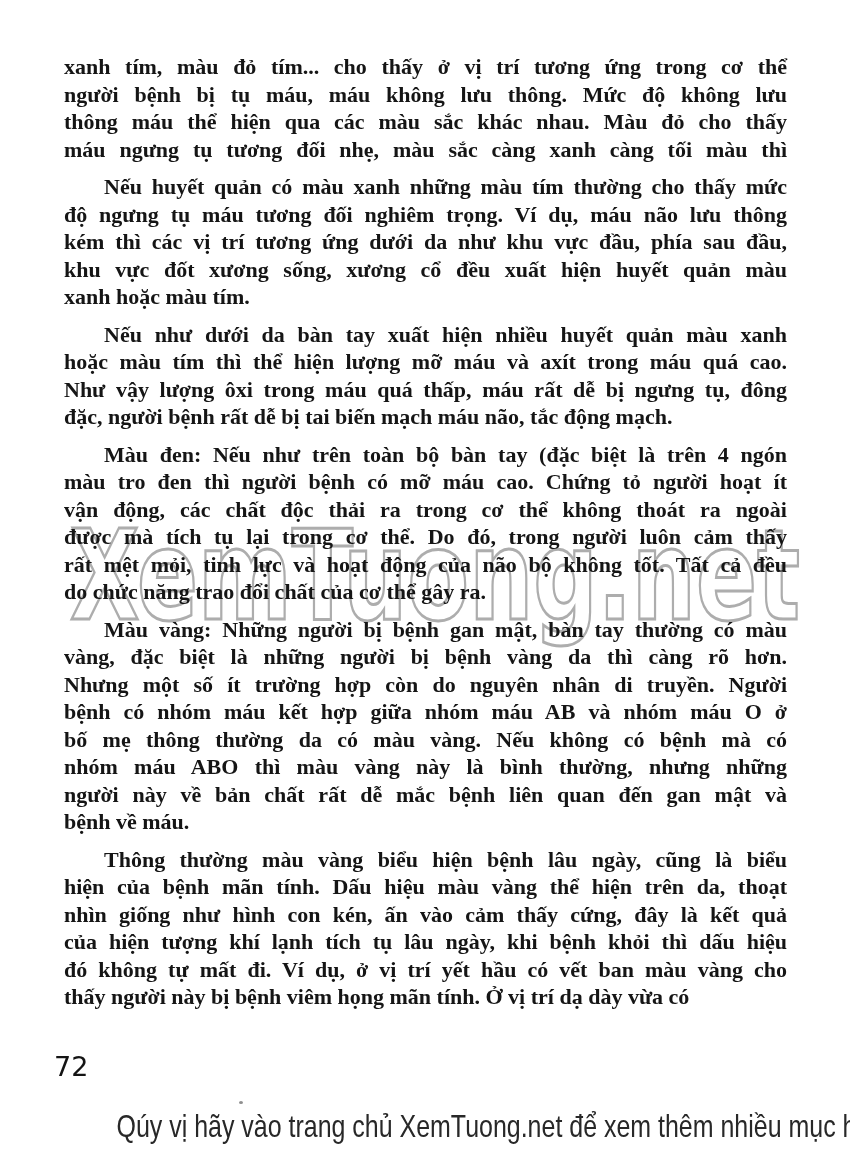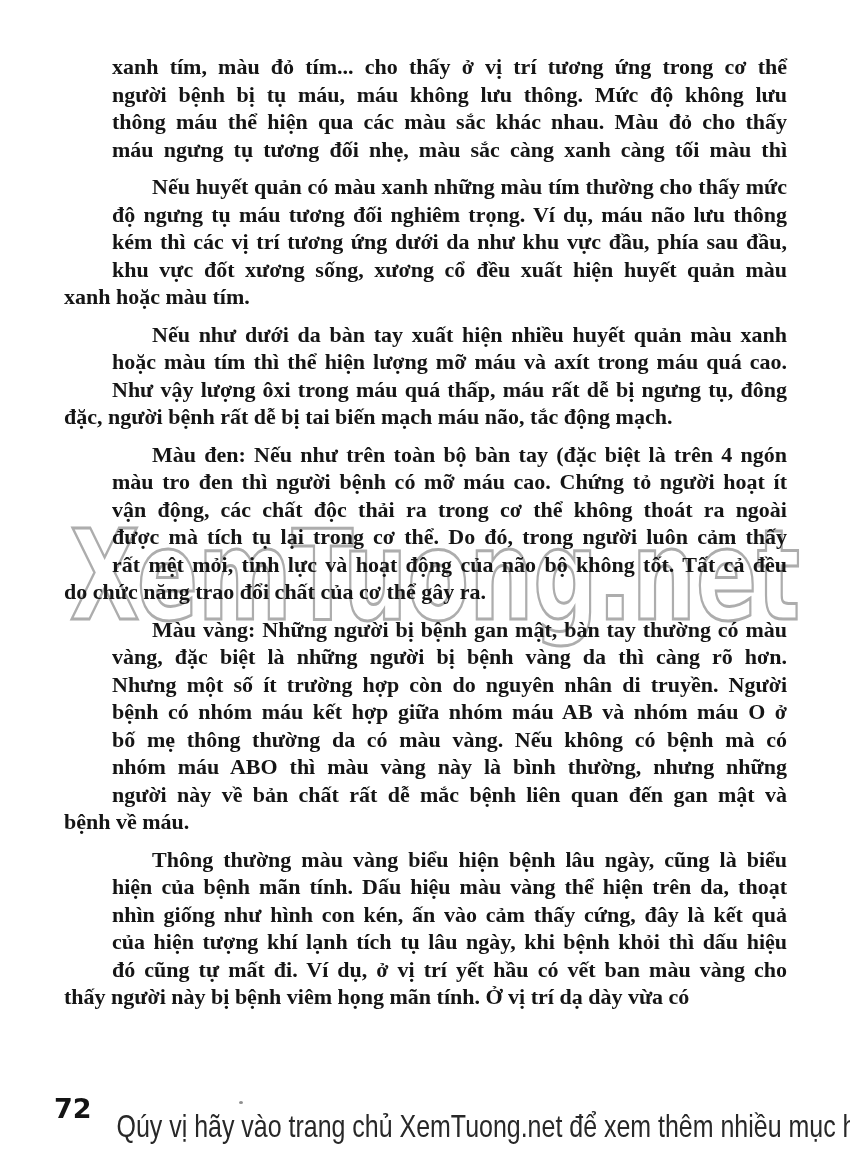--- a/index.html
+++ b/index.html
@@ -15,40 +15,40 @@
     position:absolute;
     left:64px;top:53px;width:723px;
     z-index:2;
     color:#151515;
     font-size:22px;
     line-height:27.5px;
     font-weight:600;
   }
   .para{margin:0 0 10px 0;}
   .line{text-align:justify;white-space:normal;}
-  .line.just{text-align-last:justify;margin-left:48px;-moz-text-align-last:justify;}
+  .line.just{text-align-last:justify;-moz-text-align-last:justify;}
   .line.indent{text-indent:40px;}
   .watermark{
     position:absolute;left:0;top:495px;z-index:1;
   }
   .watermark text{
     font-family:"DejaVu Sans","Liberation Sans",sans-serif;
     font-weight:bold;
     font-size:124px;
     fill:#ffffff;
     stroke:#a9a9a9;
     stroke-width:3px;
     opacity:0.95;
   }
   .page-number{
     position:absolute;
-    left:54px;top:1093px;
+    left:54px;top:1051px;
     z-index:4;
     font-family:"DejaVu Sans","Liberation Sans",sans-serif;
-    font-weight:bold;
+    font-weight:normal;
     font-size:27px;
     color:#141414;
   }
   .footer-bar{
     position:absolute;
     left:0;top:1108px;width:850px;
     z-index:3;
     text-align:center;
   }
   .footer-text{
@@ -116,21 +116,21 @@
         <div class="line just">bố mẹ thông thường da có màu vàng. Nếu không có bệnh mà có</div>
         <div class="line just">nhóm máu ABO thì màu vàng này là bình thường, nhưng những</div>
         <div class="line just">người này về bản chất rất dễ mắc bệnh liên quan đến gan mật và</div>
         <div class="line">bệnh về máu.</div>
       </div>
       <div class="para">
         <div class="line just indent">Thông thường màu vàng biểu hiện bệnh lâu ngày, cũng là biểu</div>
         <div class="line just">hiện của bệnh mãn tính. Dấu hiệu màu vàng thể hiện trên da, thoạt</div>
         <div class="line just">nhìn giống như hình con kén, ấn vào cảm thấy cứng, đây là kết quả</div>
         <div class="line just">của hiện tượng khí lạnh tích tụ lâu ngày, khi bệnh khỏi thì dấu hiệu</div>
-        <div class="line just">đó cũng tự mất đi. Ví dụ, ở vị trí yết hầu có vết ban màu vàng cho</div>
+        <div class="line just">đó không tự mất đi. Ví dụ, ở vị trí yết hầu có vết ban màu vàng cho</div>
         <div class="line">thấy người này bị bệnh viêm họng mãn tính. Ở vị trí dạ dày vừa có</div>
       </div>
     </div>
 
   <div class="page-number">72</div>
 
   <div class="ink-speck"></div>
 
   <div class="footer-bar">
     <span class="footer-text">Qúy vị hãy vào trang chủ XemTuong.net để xem thêm nhiều mục hay khác</span>

